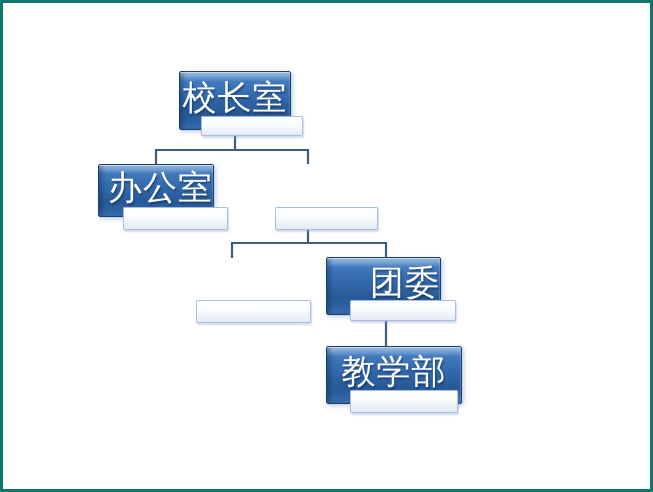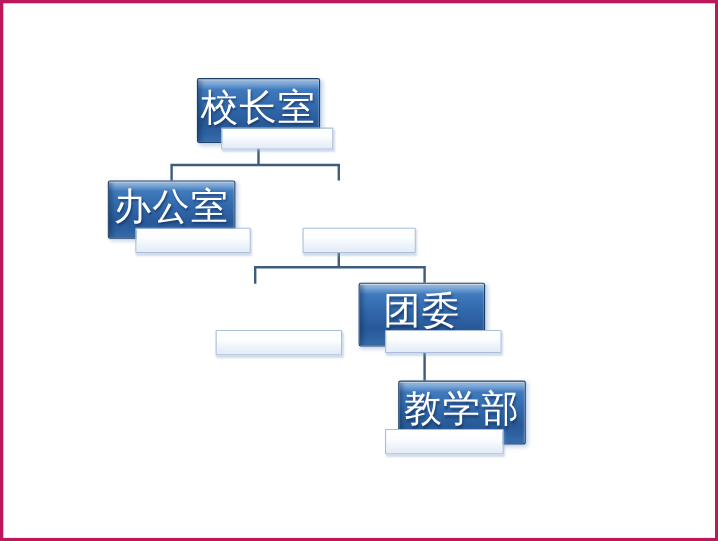--- a/index.html
+++ b/index.html
@@ -1,20 +1,20 @@
 <!DOCTYPE html>
 <html><head>
 <meta charset="utf-8">
 <style>
   html,body{margin:0;padding:0;background:#ffffff;}
   .frame{
     position:relative;
     width:653px;height:492px;
     box-sizing:border-box;
-    border:3px solid #be185d;
+    border:3px solid #0f766e;
     background:#ffffff;
     overflow:hidden;
     font-family:"Liberation Serif", serif;
   }
   .connectors{position:absolute;left:0;top:0;width:653px;height:492px;z-index:1;}
   .connectors path{fill:none;stroke:#3e5d7d;stroke-width:2.2px;}
   .blue-box{
     position:absolute;z-index:2;box-sizing:border-box;
     background:linear-gradient(180deg,#b5d0ec 0%,#7ba8d8 7%,#4079bc 17%,#3168ac 45%,#285997 72%,#2d62a2 88%,#3d73b4 100%);
     border:1px solid #1b3e6b;border-radius:2px;
@@ -32,29 +32,29 @@
   }
   .white-box{
     position:absolute;z-index:3;box-sizing:border-box;
     background:linear-gradient(180deg,#ffffff 0%,#fbfdfe 40%,#ecf2f9 75%,#e3ebf6 100%);
     border:1px solid #a9bedb;border-radius:1px;
     box-shadow:1px 2px 2px rgba(140,165,200,.4), inset 0 1px 0 #ffffff;
   }
   
   #n0b{left:176px;top:68px;width:112px;height:59px;}
   #n0w{left:198px;top:113px;width:102px;height:20px;}
-  #n1b{left:95px; top:161px;width:116px;height:53px;}
+  #n1b{left:95px; top:161px;width:116px;height:53px;justify-content:flex-end;}
   #n1w{left:120px;top:204px;width:105px;height:23px;}
   #n2b{left:248px;top:161px;width:114px;height:53px;}
   #n2w{left:272px;top:204px;width:103px;height:23px;}
   #n3b{left:173px;top:255px;width:110px;height:58px;}
   #n3w{left:193px;top:297px;width:115px;height:23px;}
-  #n4b{left:323px;top:254px;width:115px;height:58px;}
+  #n4b{left:323px;top:254px;width:115px;height:58px;justify-content:flex-end;}
   #n4w{left:347px;top:297px;width:106px;height:21px;}
-  #n5b{left:323px;top:343px;width:116px;height:58px;margin-left:36px;}
+  #n5b{left:323px;top:343px;width:136px;height:58px;}
   #n5w{left:347px;top:387px;width:108px;height:23px;}
 </style>
 </head>
 <body>
 
 <div class="frame">
 
   <svg class="connectors" viewBox="0 0 653 492" xmlns="http://www.w3.org/2000/svg">
     <path d="M232 132 V147 M153 161 V147 H305 V161"></path>
     <path d="M305 226 V240 M229 255 V240 H383 V254"></path>

